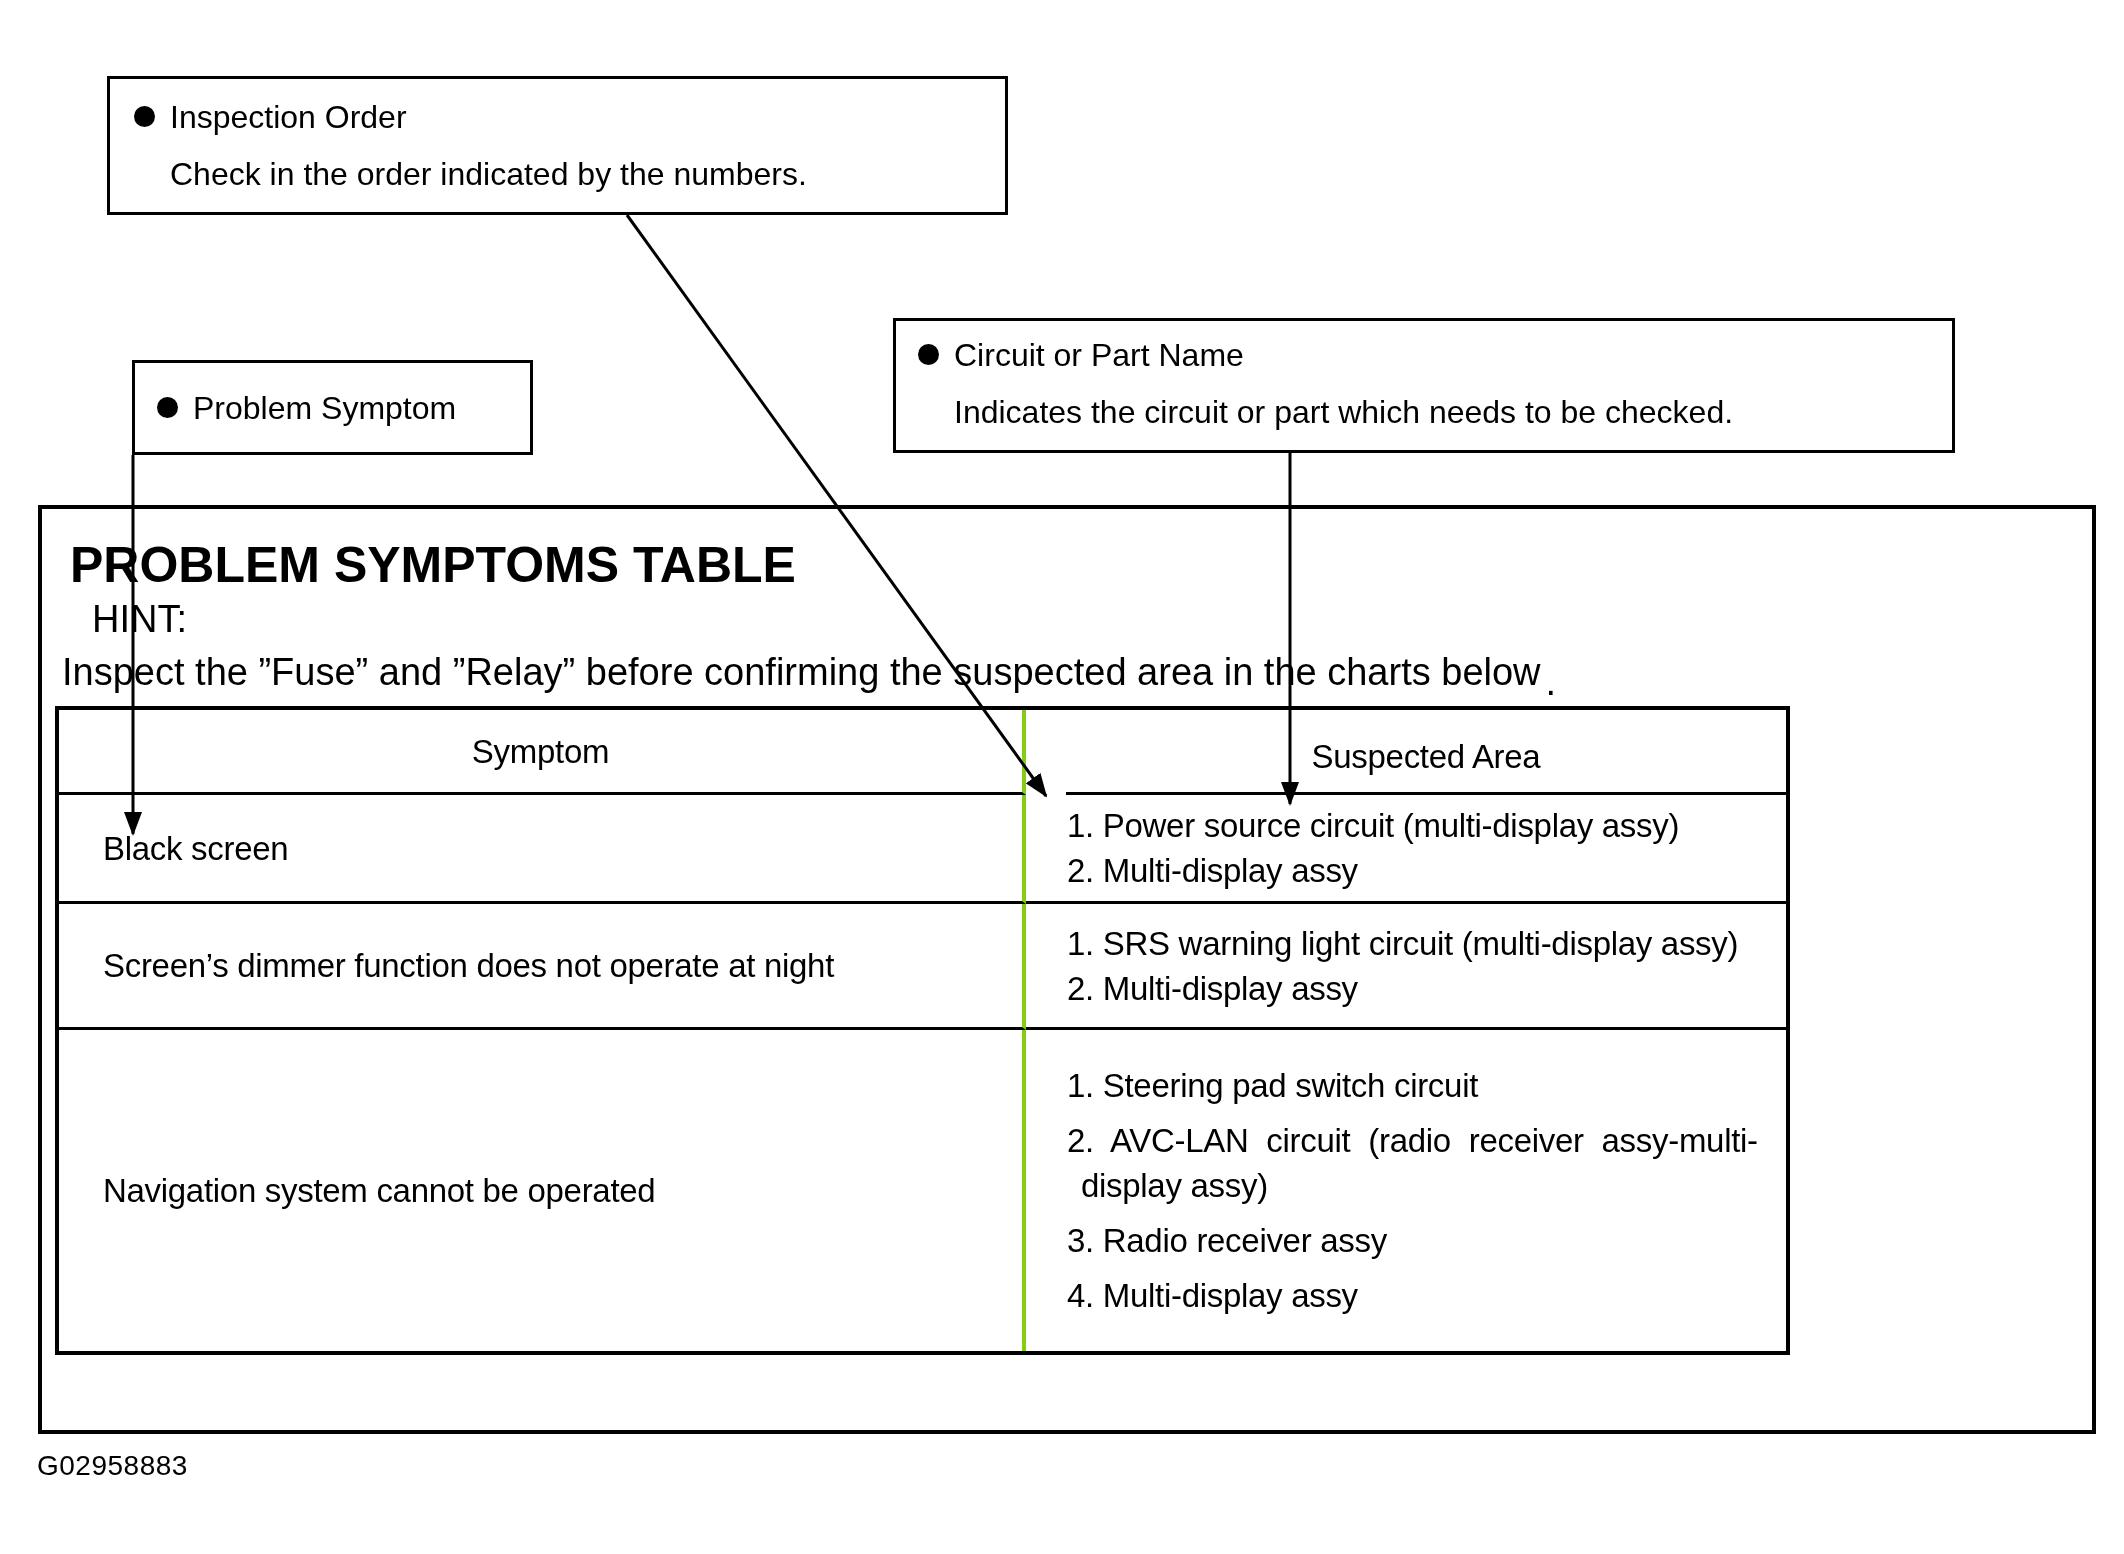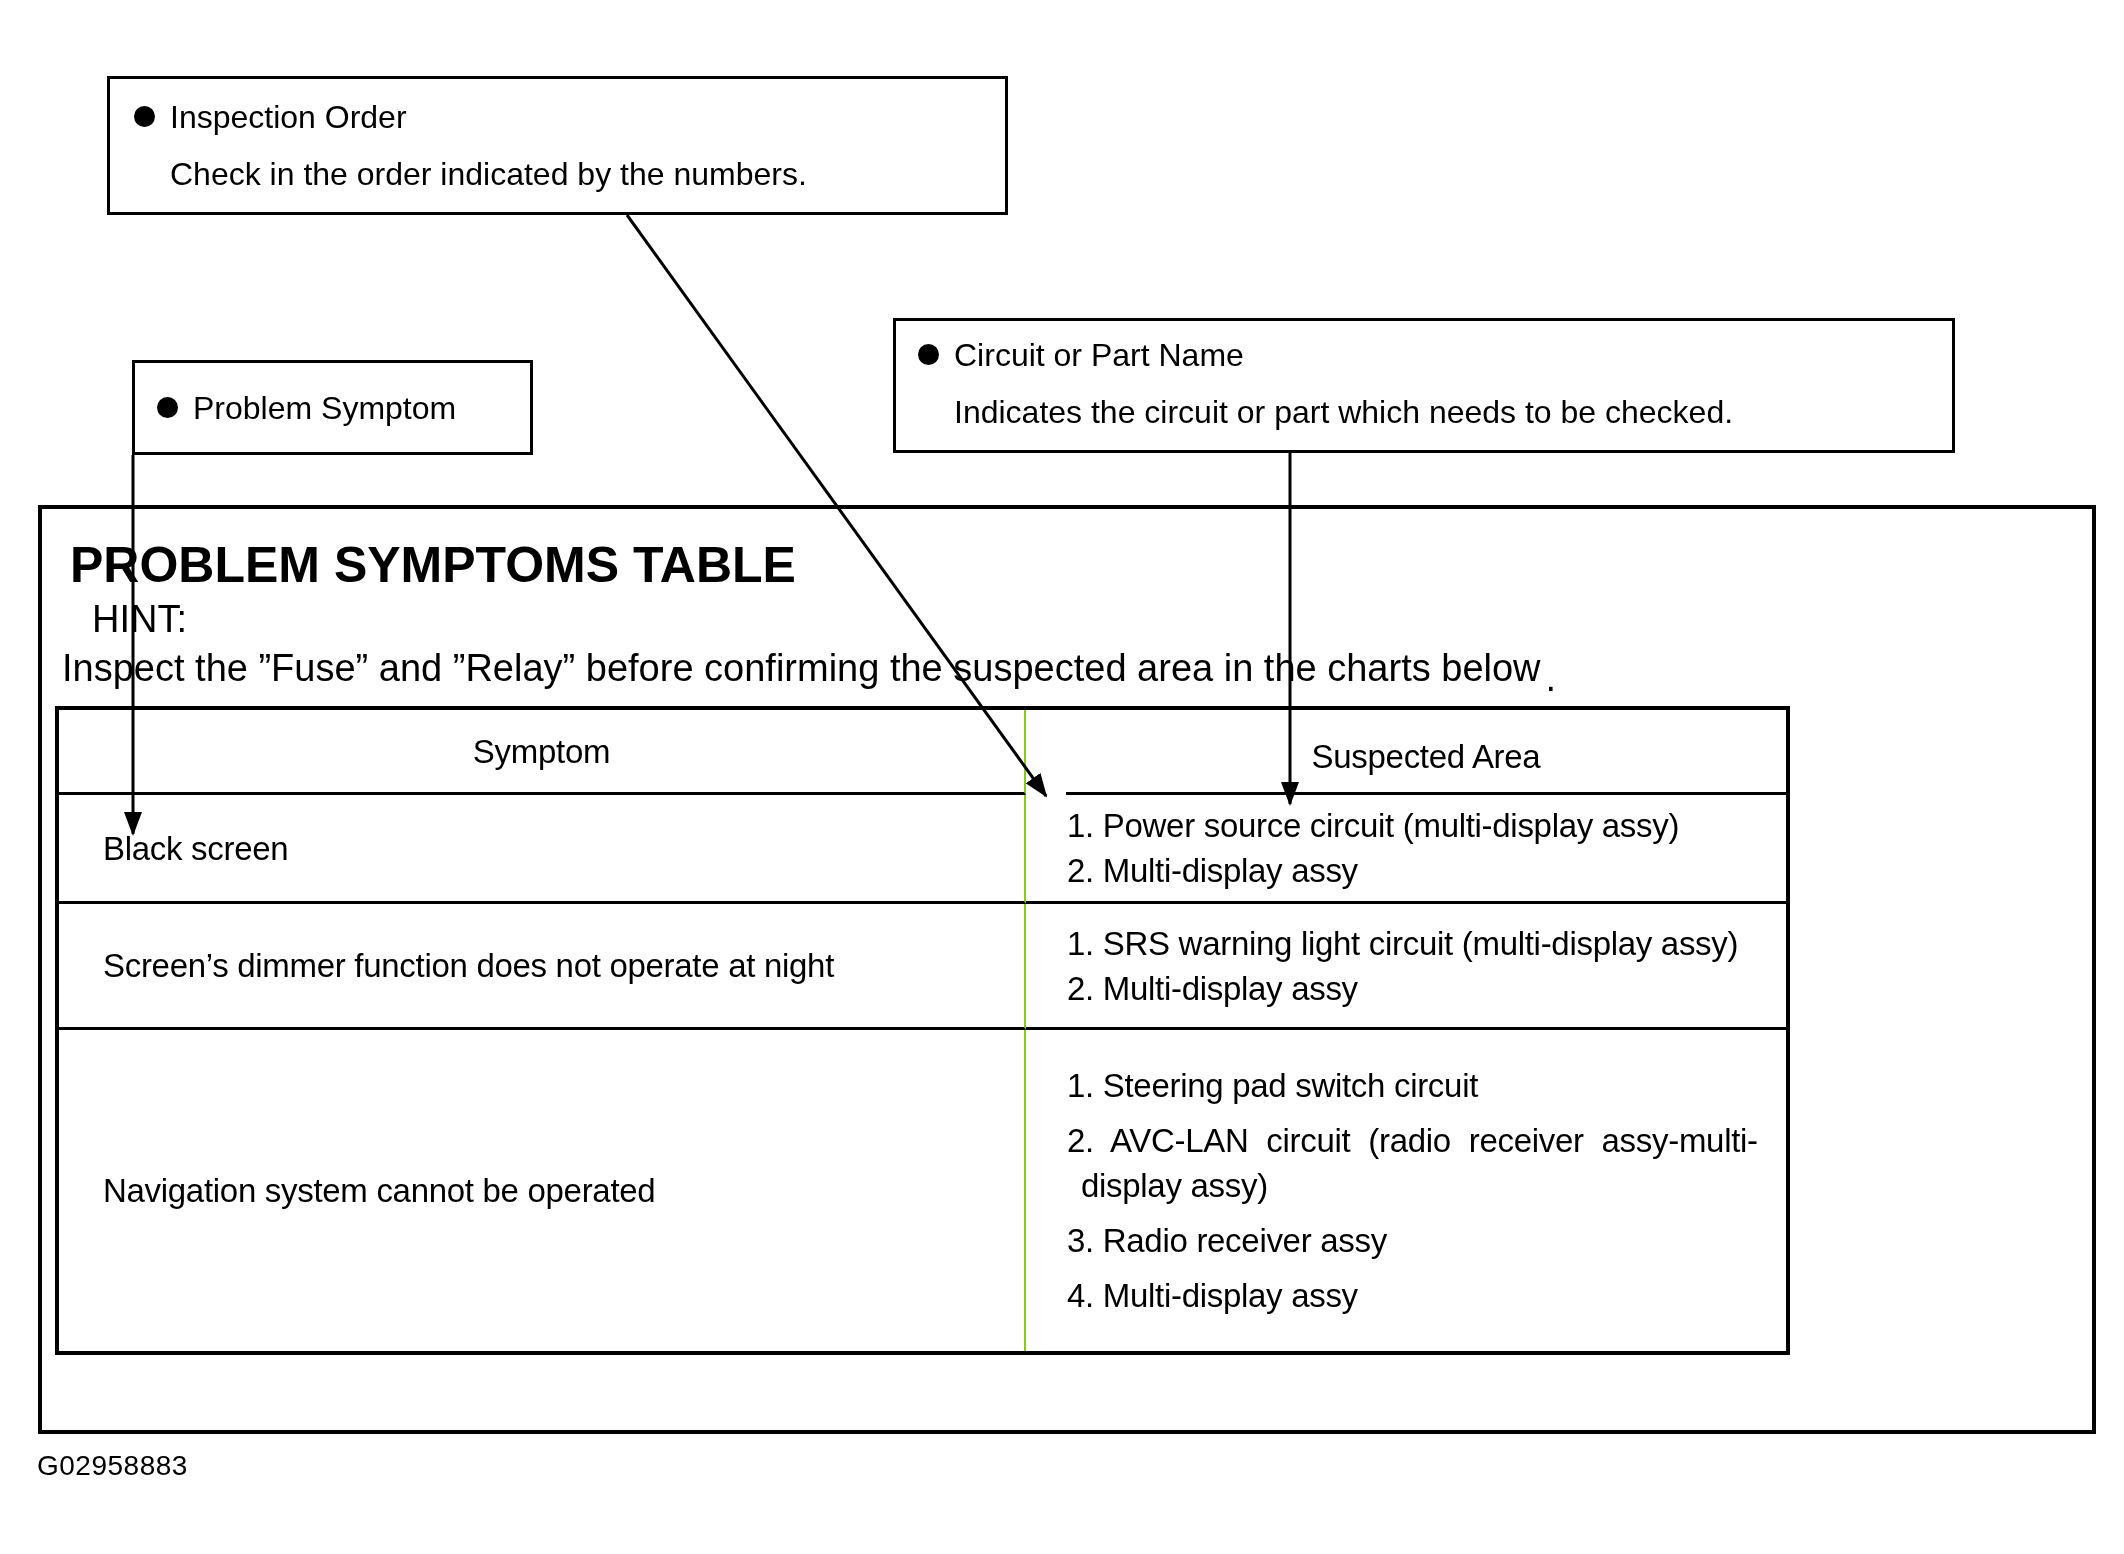--- a/index.html
+++ b/index.html
@@ -35,36 +35,36 @@
   #panel-title {
     position:absolute; left:28px; top:30px;
     font-size:50px; font-weight:bold; line-height:52px; white-space:nowrap;
   }
   #hint-label {
     position:absolute; left:50px; top:90px;
     font-size:38px; line-height:40px;
   }
   #hint-line {
     position:absolute; left:20px; top:138px;
-    font-size:38px; line-height:42px; white-space:nowrap;
+    font-size:38px; line-height:50px; white-space:nowrap;
   }
   .hint-period { display:inline-block; transform:translateY(10px); margin-left:5px; }
 
   
   #symptom-table {
     position:absolute; left:13px; top:197px;
     width:1735px; height:649px;
     border:4px solid #000; box-sizing:border-box;
     display:grid;
     grid-template-columns:967px 1fr;
     grid-template-rows:85px 109px 126px 1fr;
     font-size:33px; letter-spacing:-0.3px; line-height:45px;
   }
   .cell { box-sizing:border-box; overflow:visible; }
-  .col1 { border-right:2px solid #84cc16; }
+  .col1 { border-right:4px solid #84cc16; }
   .rb   { border-bottom:3px solid #000; }
   .th   { display:flex; align-items:center; justify-content:center; }
   .th-right { padding-top:10px;margin-left:40px; }
   .symptom-cell {
     display:flex; align-items:center;
     padding-left:44px; white-space:nowrap;
   }
   .suspected-cell {
     display:flex; flex-direction:column; justify-content:center;
     padding-left:41px;

